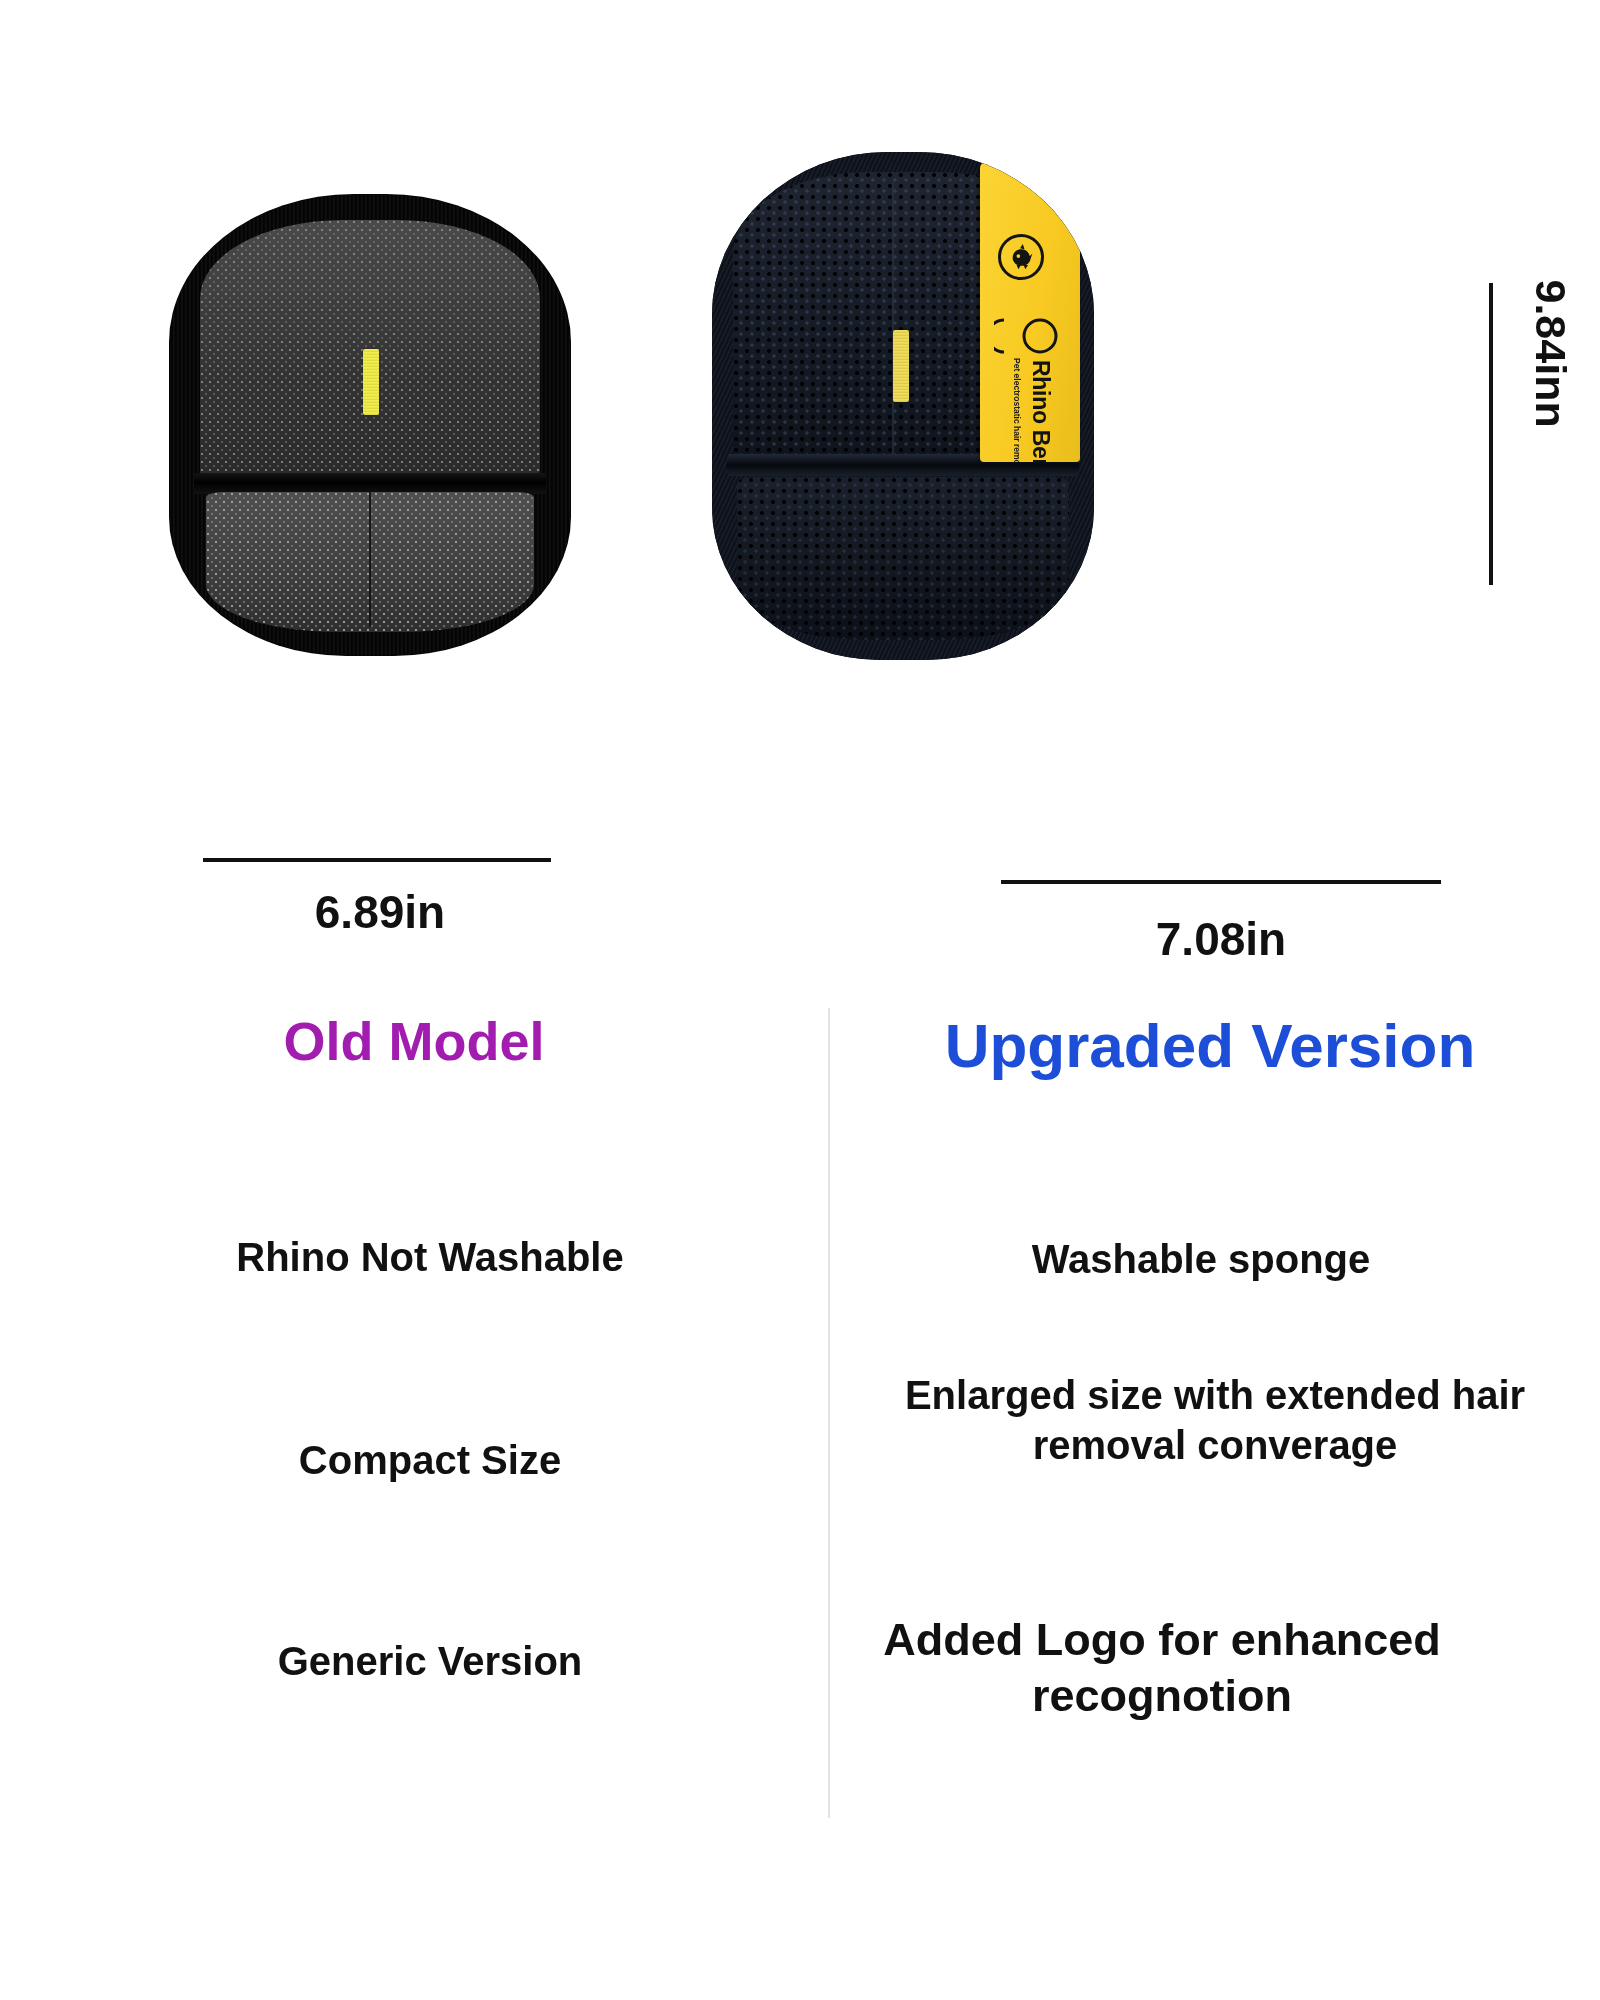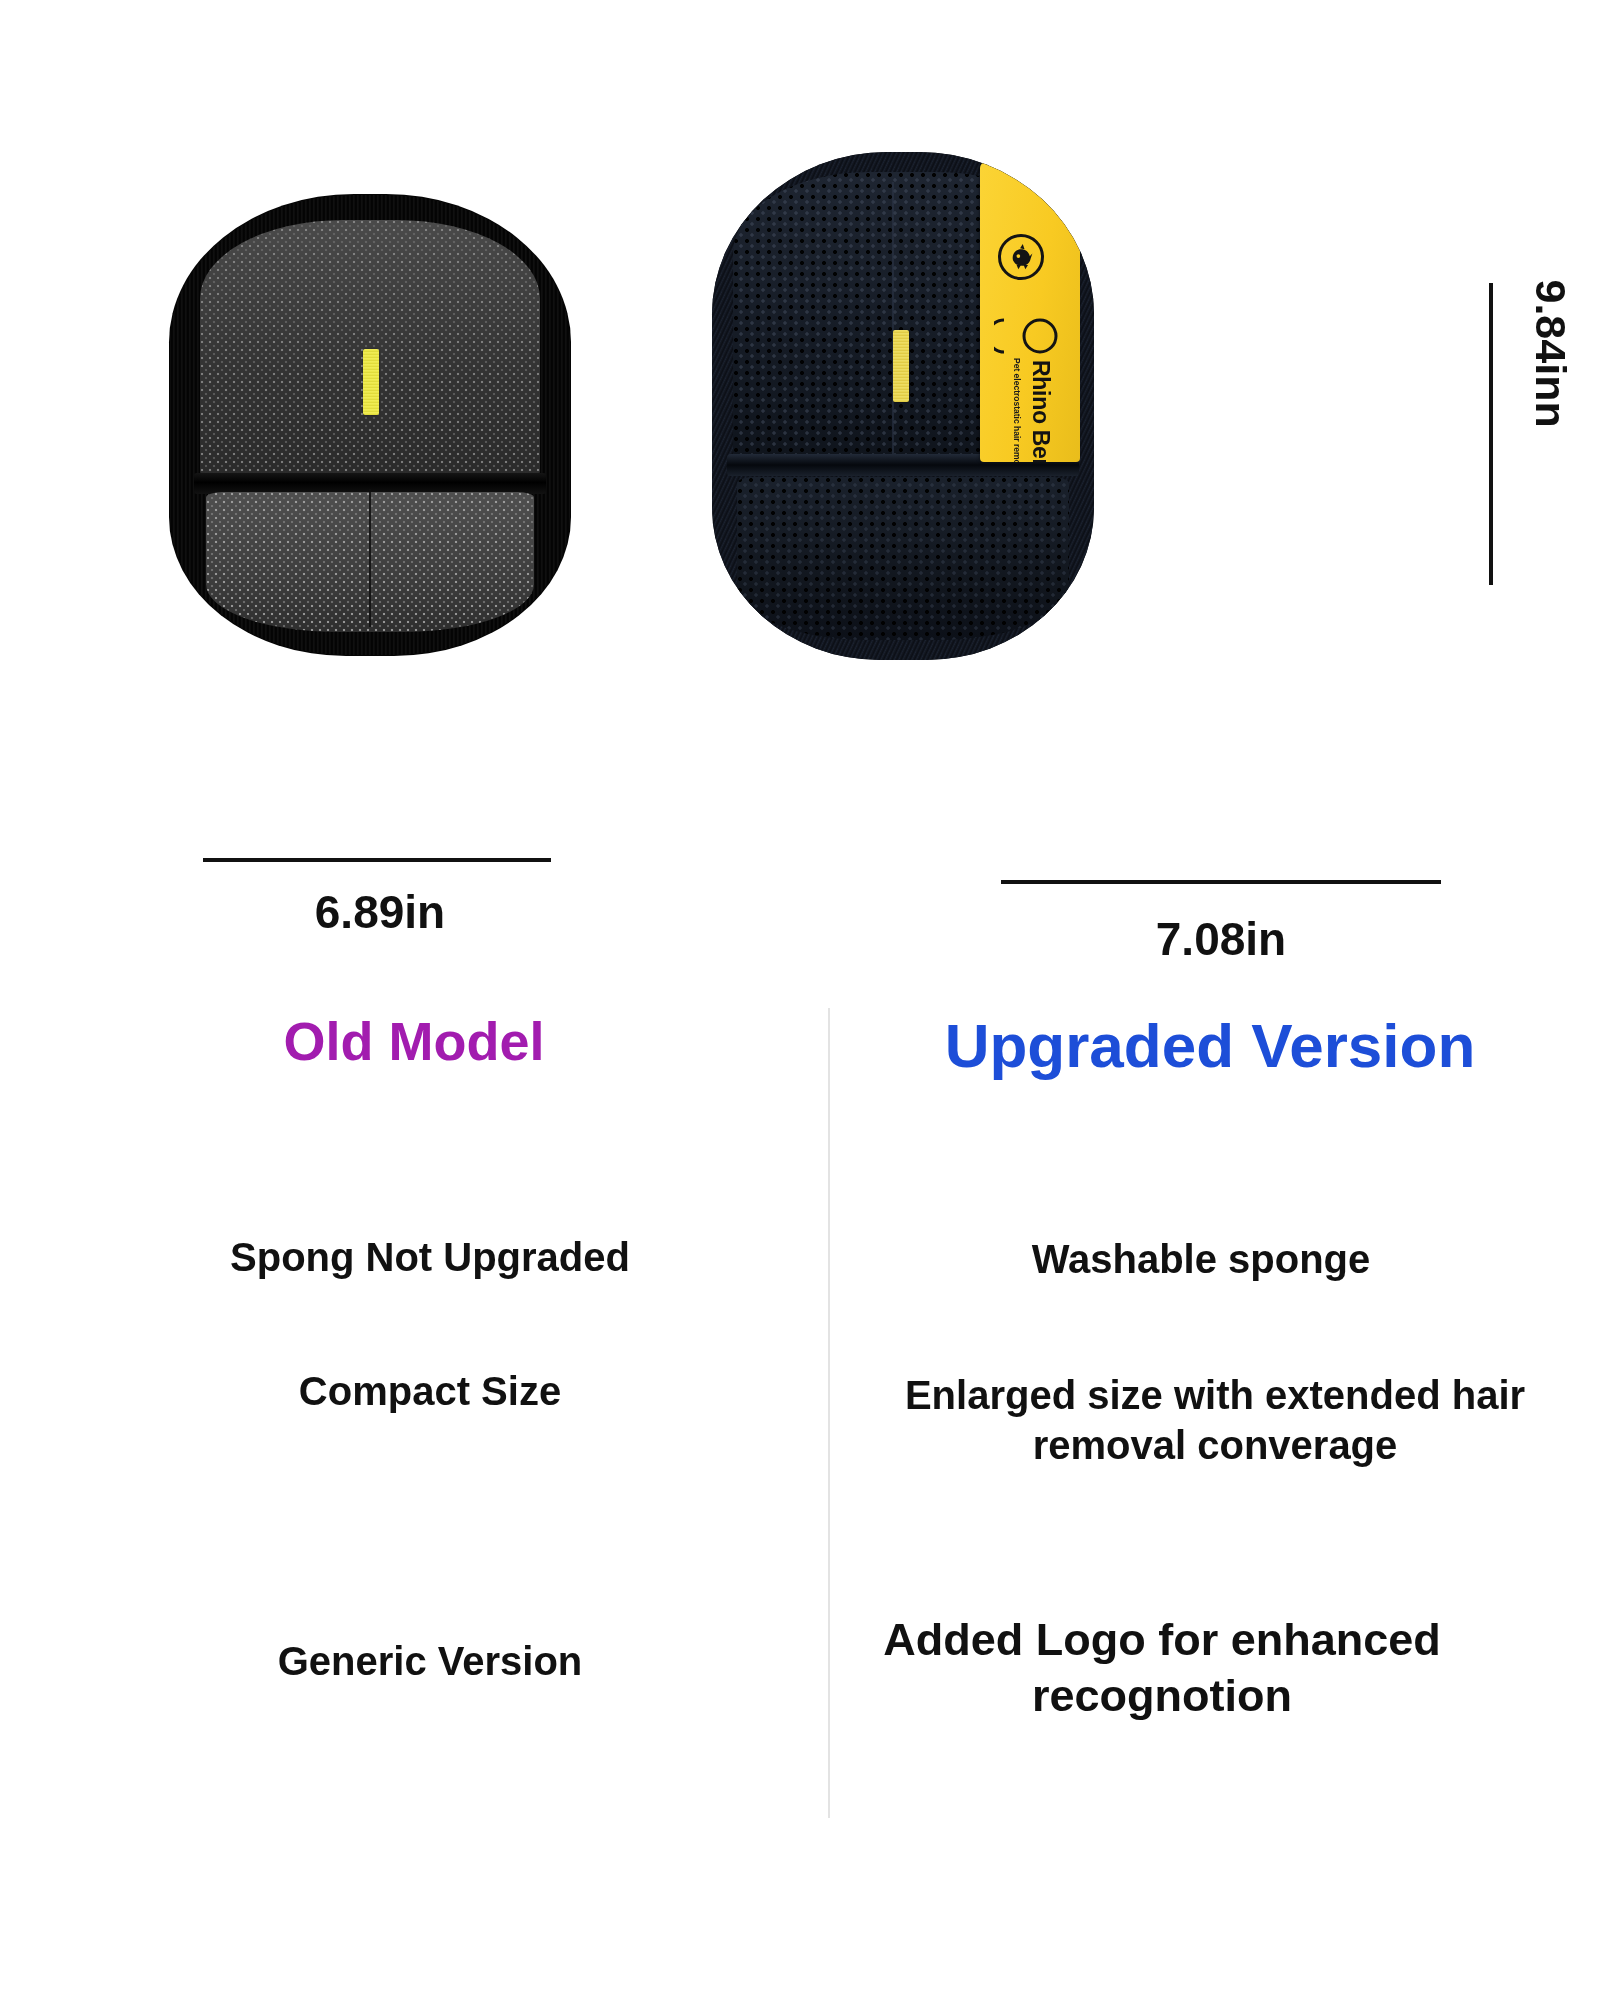--- a/index.html
+++ b/index.html
@@ -325,22 +325,22 @@
 
   <div class="dim-line-h" style="left:1001px; top:880px; width:440px;"></div>
   <div class="dim-text-h" style="left:1021px; top:912px; width:400px; font-size:46px;">7.08in</div>
 
   <div class="col-divider" style="left:828px; top:1008px; height:810px;"></div>
 
   <div class="col-heading" style="left:104px; top:1010px; width:620px; font-size:54px; color:#a21caf;">Old Model</div>
 
   <div class="col-heading" style="left:880px; top:1010px; width:660px; font-size:62px; color:#1d4ed8;">Upgraded Version</div>
 
-  <div class="feature-cell" style="left:110px; top:1232px; width:640px; font-size:40px;">Spong Not Upgraded</div>
+  <div class="feature-cell" style="left:110px; top:1232px; width:640px; font-size:40px;">Rhino Not Washable</div>
   <div class="feature-cell" style="left:856px; top:1234px; width:690px; font-size:40px;">Washable sponge</div>
 
-  <div class="feature-cell" style="left:110px; top:1366px; width:640px; font-size:40px;">Compact Size</div>
+  <div class="feature-cell" style="left:110px; top:1435px; width:640px; font-size:40px;">Compact Size</div>
   <div class="feature-cell" style="left:830px; top:1370px; width:770px; font-size:40px;">Enlarged size with extended hair removal converage</div>
 
   <div class="feature-cell" style="left:110px; top:1636px; width:640px; font-size:40px;">Generic Version</div>
   <div class="feature-cell" style="left:802px; top:1612px; width:720px; font-size:45px;">Added Logo for enhanced recognotion</div>
 
 </div>
 
 </body></html>

